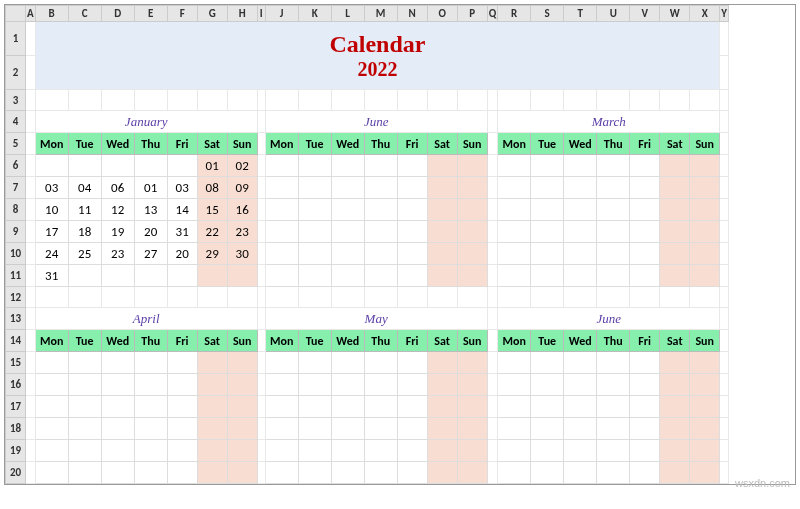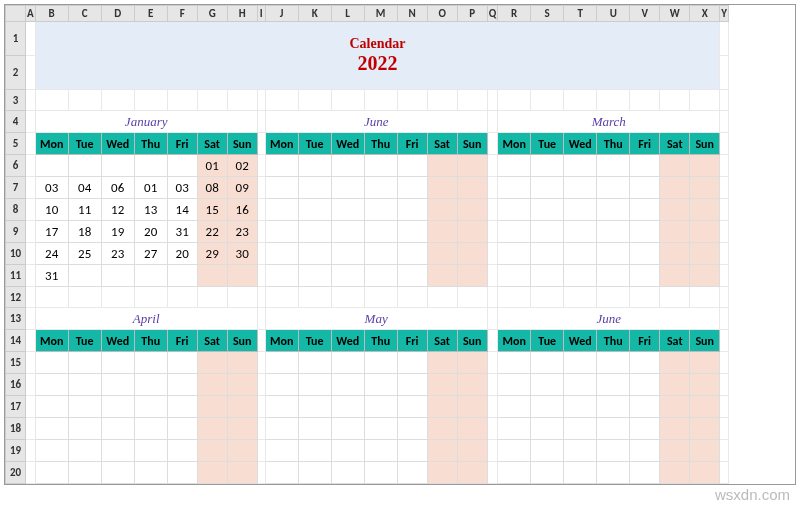--- a/index.html
+++ b/index.html
@@ -43,47 +43,47 @@
     text-align: center;
   }
   .title-box {
     background: #e4edf7;
     border: 2px solid #000;
     text-align: center;
     font-family: Georgia, 'Times New Roman', serif;
     color: #c00000;
     font-weight: bold;
   }
-  .title-main { font-size: 14px; padding-top: 6px; }
+  .title-main { font-size: 24px; padding-top: 6px; }
   .title-year { font-size: 20px; padding-bottom: 6px; }
   .month-name {
     font-family: Georgia, 'Times New Roman', serif;
     font-style: italic;
     font-weight: normal;
     color: #5b3ea8;
     font-size: 13px;
   }
   .dayhead {
-    background: #14b8a6;
+    background: #86efac;
     font-weight: bold;
     font-size: 12px;
     border: 1px solid #bbb !important;
     height: 22px;
   }
   .wend { background: #f8ded2; }
   .daycell {
     border: 1px solid #ddd !important;
     font-size: 13px;
     height: 22px;
   }
   .watermark {
     position: fixed;
     right: 10px;
-    bottom: 6px;
-    font-size: 15px;
+    bottom: 20px;
+    font-size: 11px;
     color: #bbb;
     font-family: Arial, sans-serif;
   }
 </style>
 </head>
 <body>
 
 <div class="sheet">
 <table class="grid" id="grid">
       <tbody>

